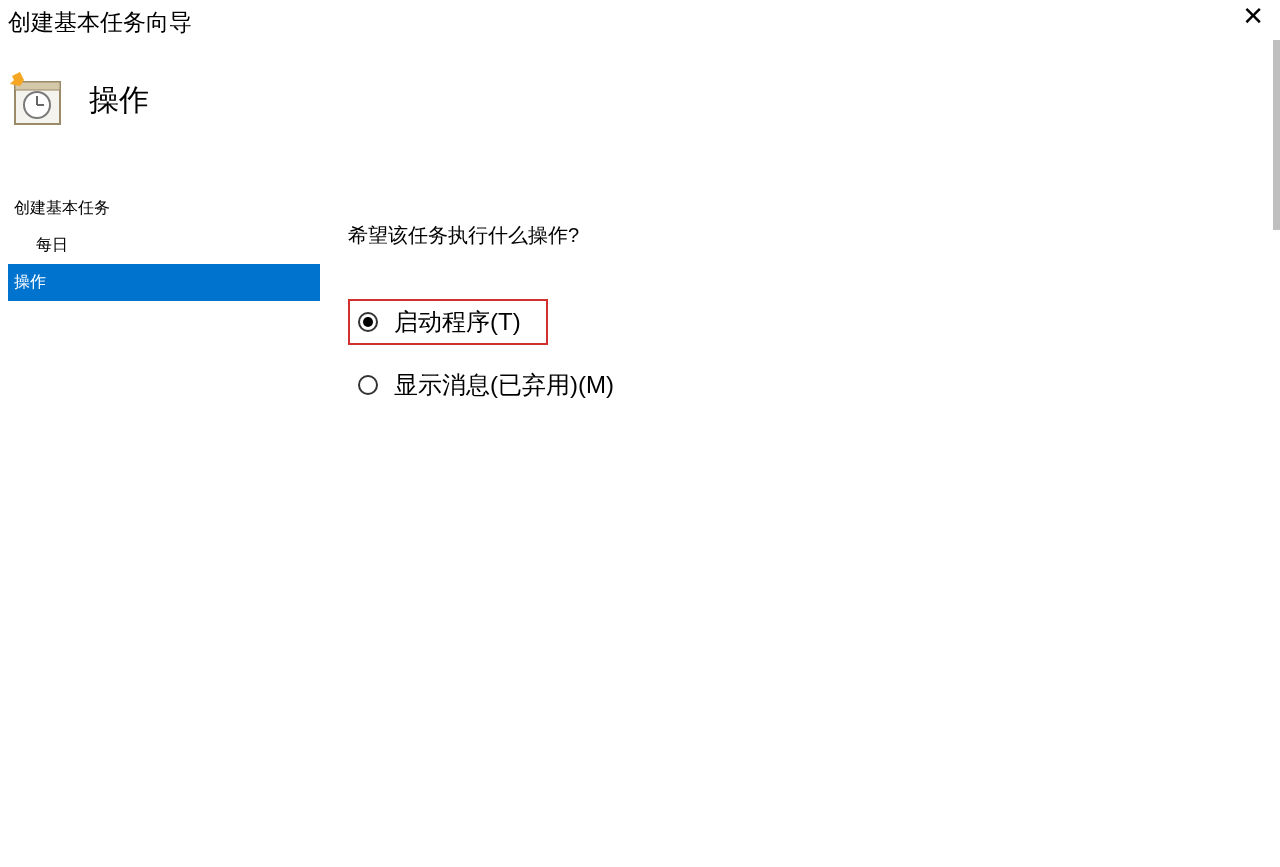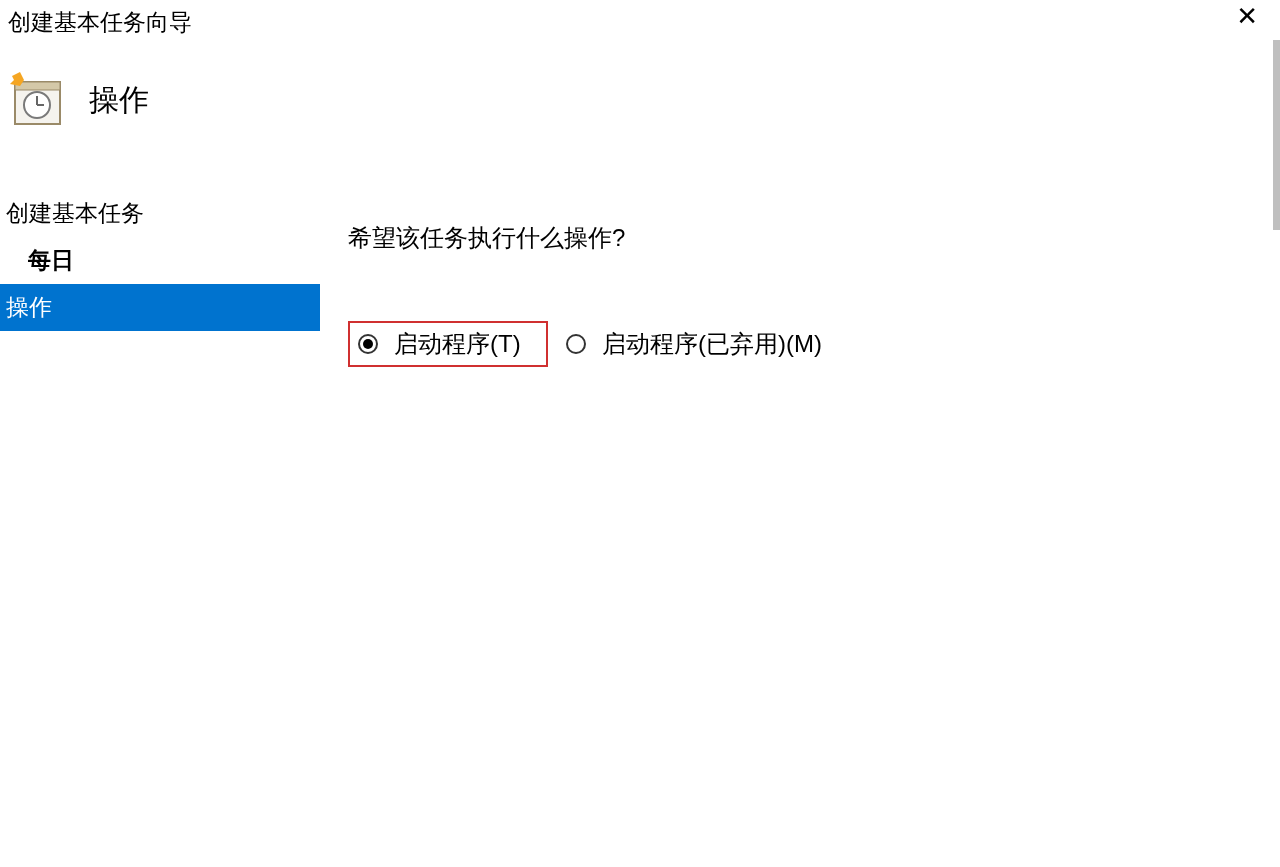--- a/index.html
+++ b/index.html
@@ -12,21 +12,21 @@
       background: #ffffff;
       width: 1280px;
       height: 867px;
       overflow: hidden;
       position: relative;
     }
     .titlebar {
       display: flex;
       justify-content: space-between;
       align-items: flex-start;
-      padding: 5px 16px 5px 8px;
+      padding: 5px 10px 5px 8px;
       height: 40px;
     }
     .titlebar-title {
       font-size: 23px;
       color: #000;
       padding-top: 2px;
     }
     .close-btn {
       font-size: 26px;
       font-weight: 300;
@@ -60,46 +60,46 @@
     }
     .main-area {
       display: flex;
       height: calc(100% - 190px);
     }
     .sidebar {
       width: 320px;
       flex-shrink: 0;
     }
     .sidebar-item {
-      font-size: 23px;
+      font-size: 16px;
       color: #000;
       padding: 8px 0 8px 6px;
       cursor: pointer;
+      margin-left: 8px;
     }
     .sidebar-item.sub {
       padding-left: 28px;
-      font-weight: bold;
     }
     .sidebar-item.selected {
       background: #0073cf;
       color: #fff;
     }
     .content {
       flex: 1;
       padding: 32px 20px 0 28px;
     }
     .content-question {
-      font-size: 24px;
+      font-size: 20px;
       color: #000;
-      margin-bottom: 67px;
+      margin-bottom: 50px;
     }
     .radio-group {
       display: flex;
-      flex-direction: row;
-      gap: 8px;
+      flex-direction: column;
+      gap: 16px;
     }
     .radio-row {
       display: flex;
       align-items: center;
       font-size: 24px;
       color: #000;
       padding: 8px 10px;
       cursor: pointer;
       height: 46px;
     }
@@ -167,19 +167,19 @@
     </div>
   <div class="content">
     <div class="content-question">希望该任务执行什么操作?</div>
     <div class="radio-group" id="radio-group">
         <div class="radio-row highlighted">
           <span class="radio-circle checked"></span>
           <span>启动程序(T)</span>
         </div>
         <div class="radio-row">
           <span class="radio-circle"></span>
-          <span>启动程序(已弃用)(M)</span>
+          <span>显示消息(已弃用)(M)</span>
         </div>
       </div>
   </div>
 </div>
 
 <div class="right-edge"></div>
 
 </body></html>

